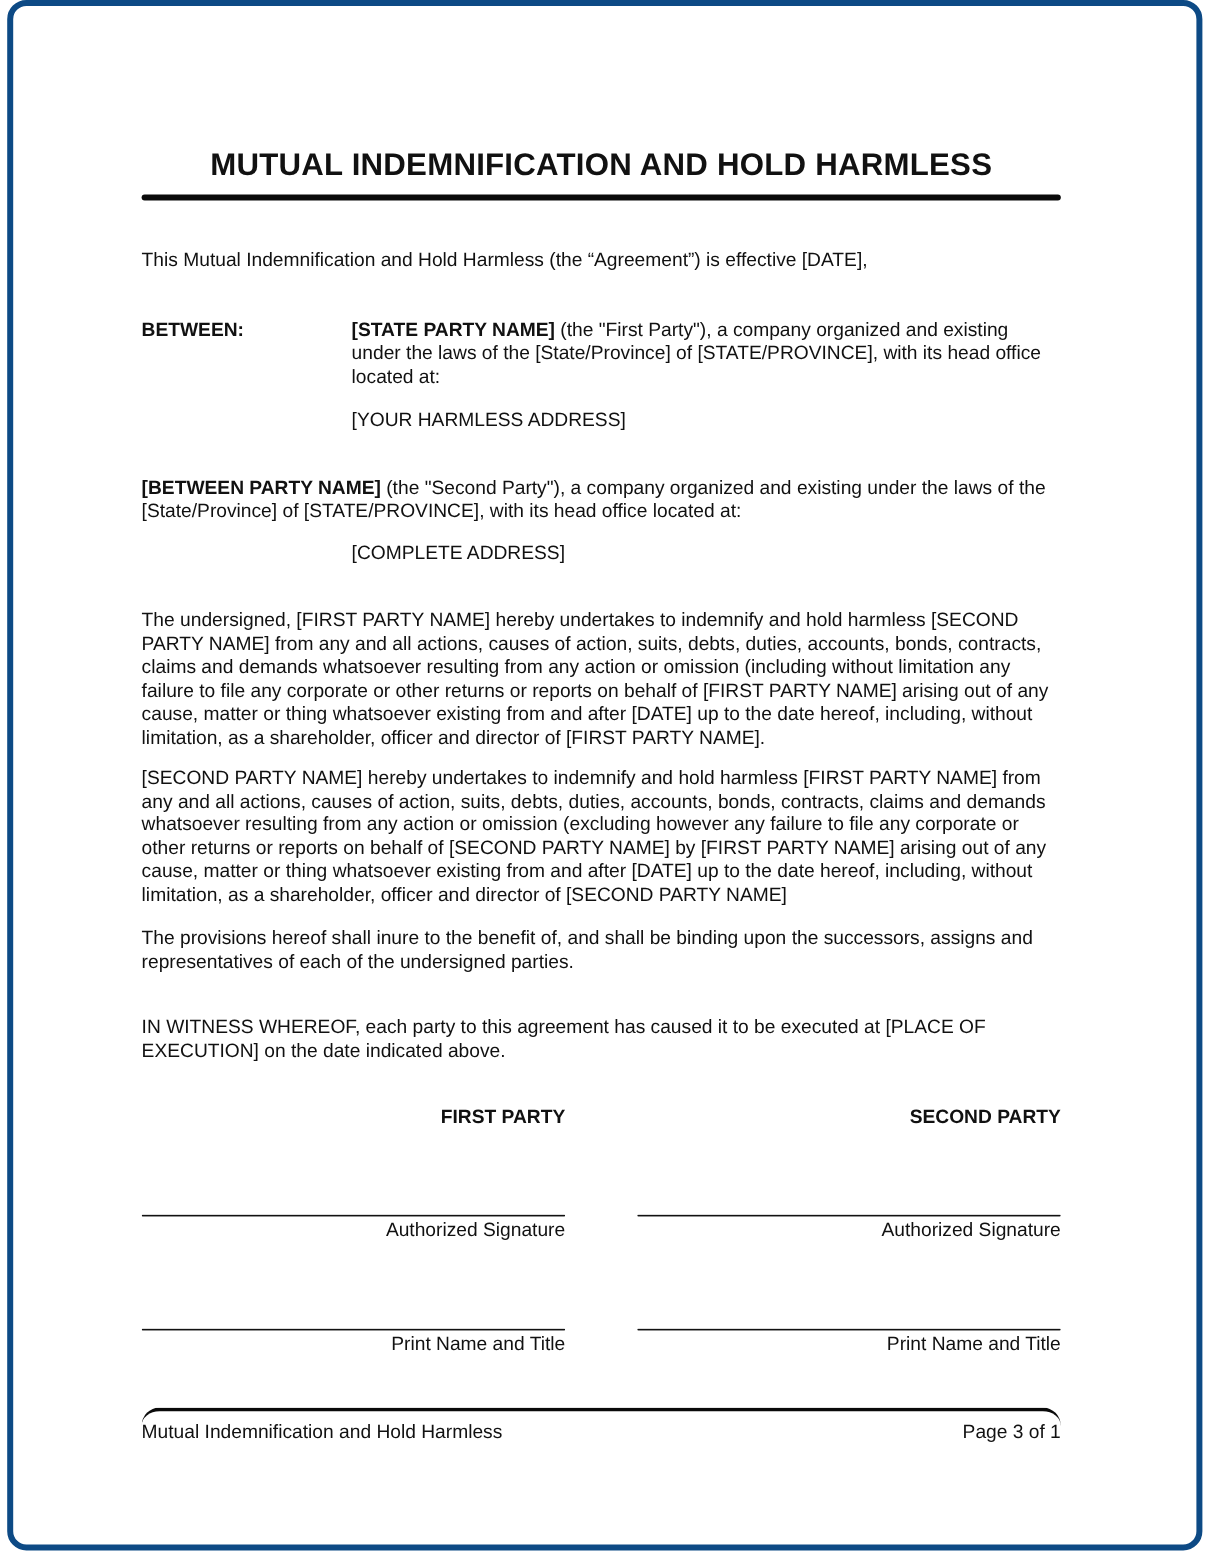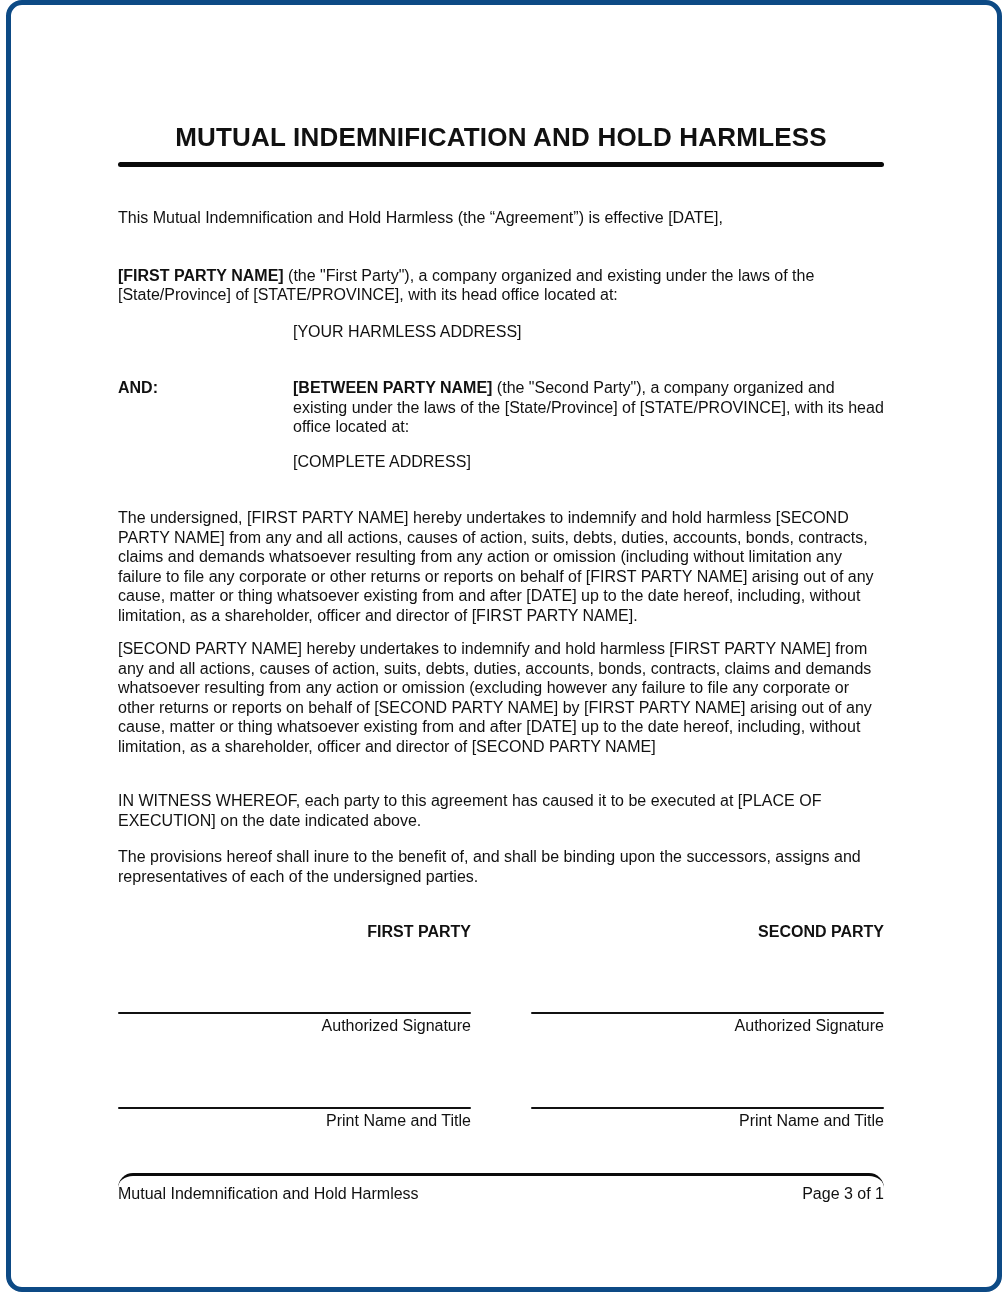--- a/index.html
+++ b/index.html
@@ -90,38 +90,38 @@
   <div class="border-frame"></div>
 
   <div class="content">
 
     <h1 class="doc-title">MUTUAL INDEMNIFICATION AND HOLD HARMLESS</h1>
     <div class="title-rule"></div>
 
     <p class="intro">This Mutual Indemnification and Hold Harmless (the “Agreement”) is effective [DATE],</p>
 
     <div class="party-row first">
+      <div class="party-label">BETWEEN:</div>
       <div class="party-text">
-        <span class="party-name">[FIRST PARTY NAME]</span><span> (the "First Party"), a company organized and existing under the laws of the [State/Province] of [STATE/PROVINCE], with its head office located at:</span>
+        <span class="party-name">[STATE PARTY NAME]</span><span> (the "First Party"), a company organized and existing under the laws of the [State/Province] of [STATE/PROVINCE], with its head office located at:</span>
       </div>
     </div>
     <div class="party-address first">[YOUR HARMLESS ADDRESS]</div>
 
     <div class="party-row second">
-      <div class="party-label">AND:</div>
       <div class="party-text">
         <span class="party-name">[BETWEEN PARTY NAME]</span><span> (the "Second Party"), a company organized and existing under the laws of the [State/Province] of [STATE/PROVINCE], with its head office located at:</span>
       </div>
     </div>
     <div class="party-address second">[COMPLETE ADDRESS]</div>
 
     <p class="body-para p1">The undersigned, [FIRST PARTY NAME] hereby undertakes to indemnify and hold harmless [SECOND PARTY NAME] from any and all actions, causes of action, suits, debts, duties, accounts, bonds, contracts, claims and demands whatsoever resulting from any action or omission (including without limitation any failure to file any corporate or other returns or reports on behalf of [FIRST PARTY NAME] arising out of any cause, matter or thing whatsoever existing from and after [DATE] up to the date hereof, including, without limitation, as a shareholder, officer and director of [FIRST PARTY NAME].</p>
     <p class="body-para p2">[SECOND PARTY NAME] hereby undertakes to indemnify and hold harmless [FIRST PARTY NAME] from any and all actions, causes of action, suits, debts, duties, accounts, bonds, contracts, claims and demands whatsoever resulting from any action or omission (excluding however any failure to file any corporate or other returns or reports on behalf of [SECOND PARTY NAME] by [FIRST PARTY NAME] arising out of any cause, matter or thing whatsoever existing from and after [DATE] up to the date hereof, including, without limitation, as a shareholder, officer and director of [SECOND PARTY NAME]</p>
+    <p class="body-para p3">The provisions hereof shall inure to the benefit of, and shall be binding upon the successors, assigns and representatives of each of the undersigned parties.</p>
     <p class="body-para p4">IN WITNESS WHEREOF, each party to this agreement has caused it to be executed at [PLACE OF EXECUTION] on the date indicated above.</p>
-    <p class="body-para p3">The provisions hereof shall inure to the benefit of, and shall be binding upon the successors, assigns and representatives of each of the undersigned parties.</p>
 
     <div class="sig-section">
       <div class="sig-col">
         <div class="sig-heading">FIRST PARTY</div>
         <div class="sig-line"></div>
         <div class="sig-label">Authorized Signature</div>
         <div class="sig-line print"></div>
         <div class="sig-label">Print Name and Title</div>
       </div>
       <div class="sig-col">

